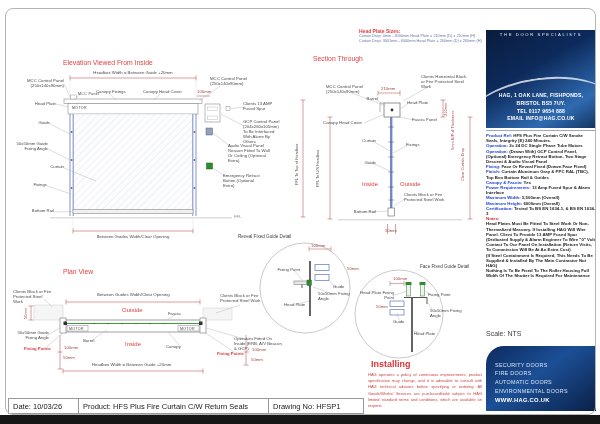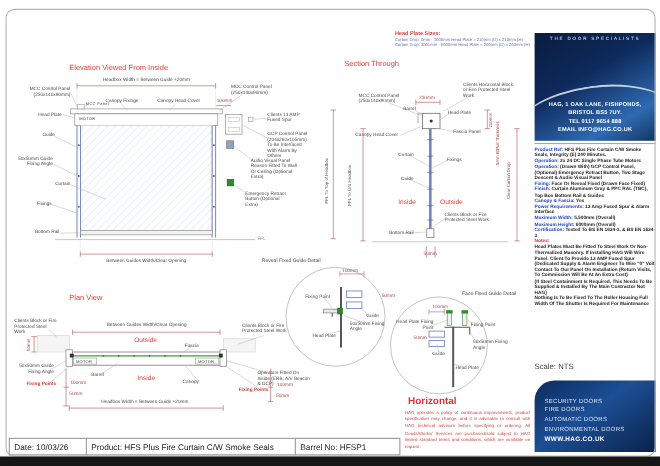--- a/index.html
+++ b/index.html
@@ -350,21 +350,21 @@
 
   <div class="l" style="left:420px;top:264px;width:62px;font-size:4.6px;color:#444">Face Fixed Guide Detail</div>
   <div class="l dim" style="left:393px;top:276px;width:20px">100mm</div>
   <div class="l r" style="left:360px;top:290px;width:34px">Head Plate Fixing Point</div>
   <div class="l" style="left:428px;top:292px;width:24px">Fixing Point</div>
   <div class="l dim" style="left:376px;top:304px;width:16px">50mm</div>
   <div class="l" style="left:430px;top:308px;width:32px">50x50mm Fixing Angle</div>
   <div class="l" style="left:393px;top:319px;width:16px">Guide</div>
   <div class="l" style="left:414px;top:331px;width:26px">Head Plate</div>
 
-  <div class="disc-title">Horizontal</div>
+  <div class="disc-title">Installing</div>
   <div class="disc-body">HAG operates a policy of continuous improvements, product specification may change, and it is advisable to consult with HAG technical advisors before specifying or ordering. All Goods/Works/ Services are purchased/sold subject to HAG limited standard terms and conditions, which are available on request.</div>
 
   <div class="side-logo">
     <div class="swoosh"></div>
     <div class="logo-tag">THE DOOR SPECIALISTS</div>
     <div class="addr">
       <div>HAG, 1 OAK LANE, FISHPONDS,</div>
       <div>BRISTOL BS5 7UY.</div>
       <div>TEL 0117 9654 888</div>
       <div>EMAIL INFO@HAG.CO.UK</div>
@@ -395,19 +395,19 @@
       <div class="sf-item">SECURITY DOORS</div>
       <div class="sf-item">FIRE DOORS</div>
       <div class="sf-item">AUTOMATIC DOORS</div>
       <div class="sf-item">ENVIRONMENTAL DOORS</div>
       <div class="sf-site">WWW.HAG.CO.UK</div>
     </div>
   </div>
 
   <div class="fbar">
     <div class="fcell" style="width:70px">Date: 10/03/26</div>
-    <div class="fcell" style="width:190px">Product: HFS Plus Fire Curtain C/W Smoke Seals</div>
-    <div class="fcell" style="width:96px">Barrel No: HFSP1</div>
+    <div class="fcell" style="width:190px">Product: HFS Plus Fire Curtain C/W Return Seals</div>
+    <div class="fcell" style="width:96px">Drawing No: HFSP1</div>
   </div>
 
   <div class="sheet-border"></div>
   <div class="bottom-strip"></div>
 </div>
 
 </body></html>

